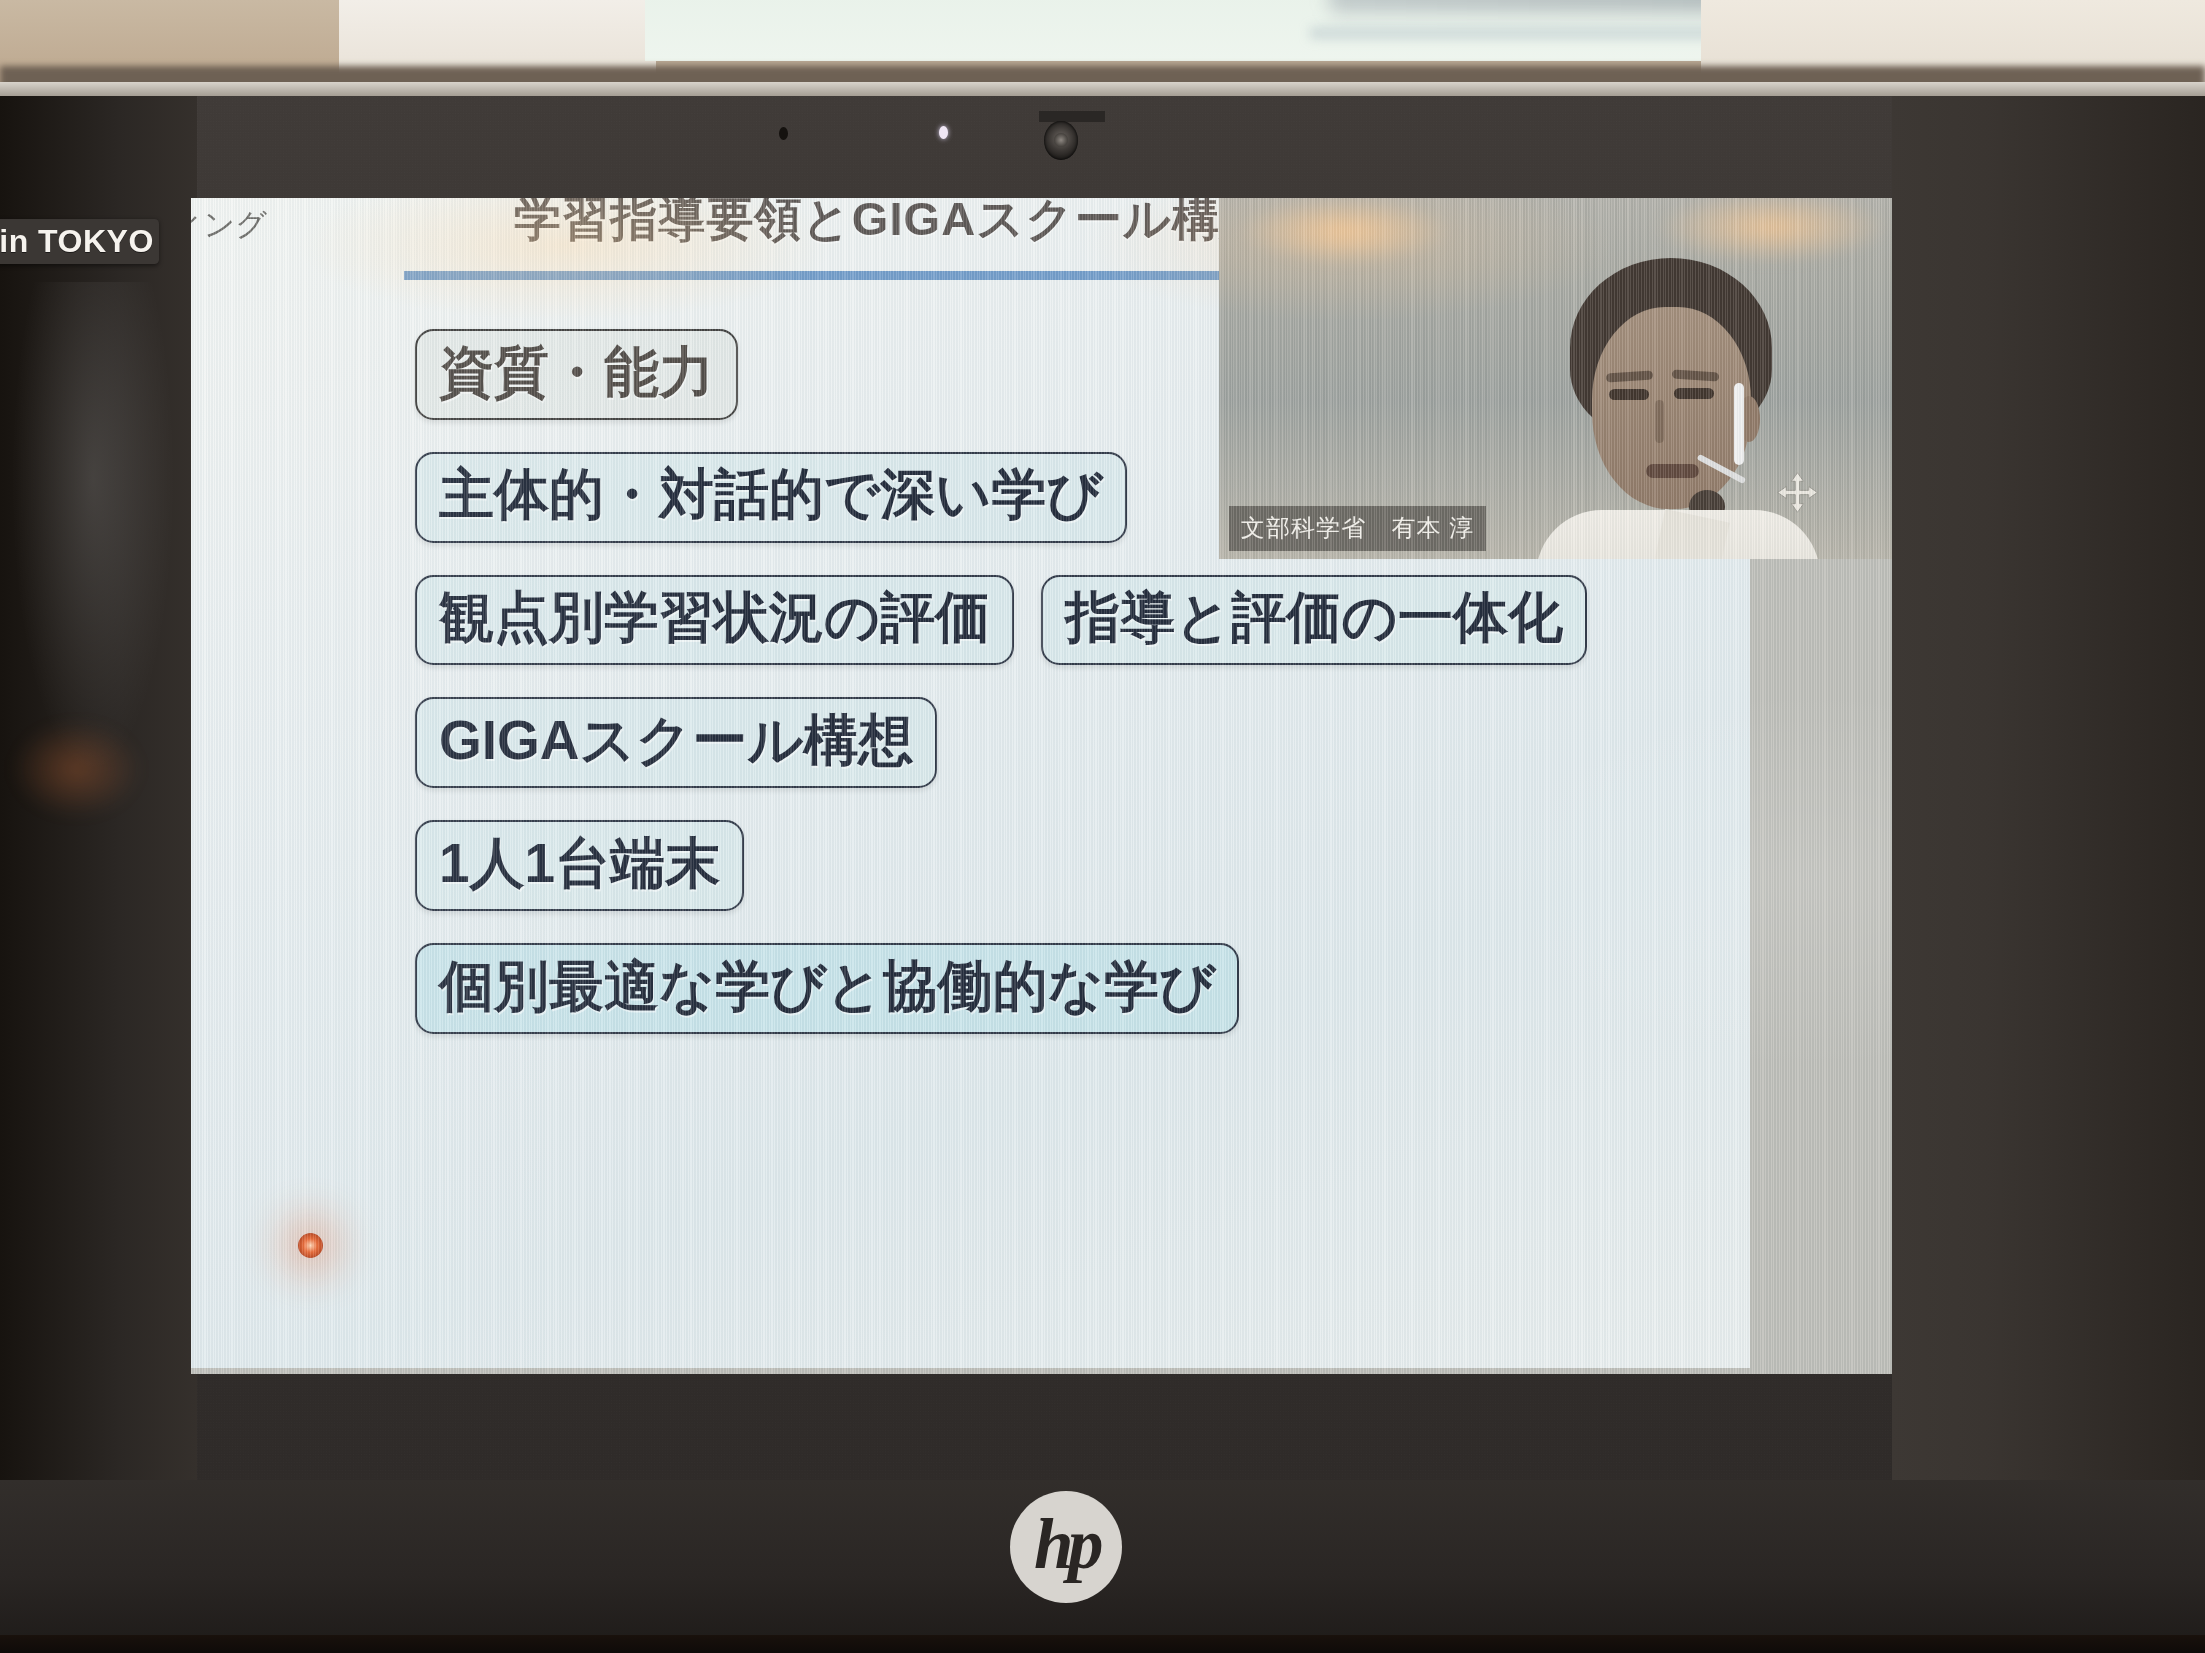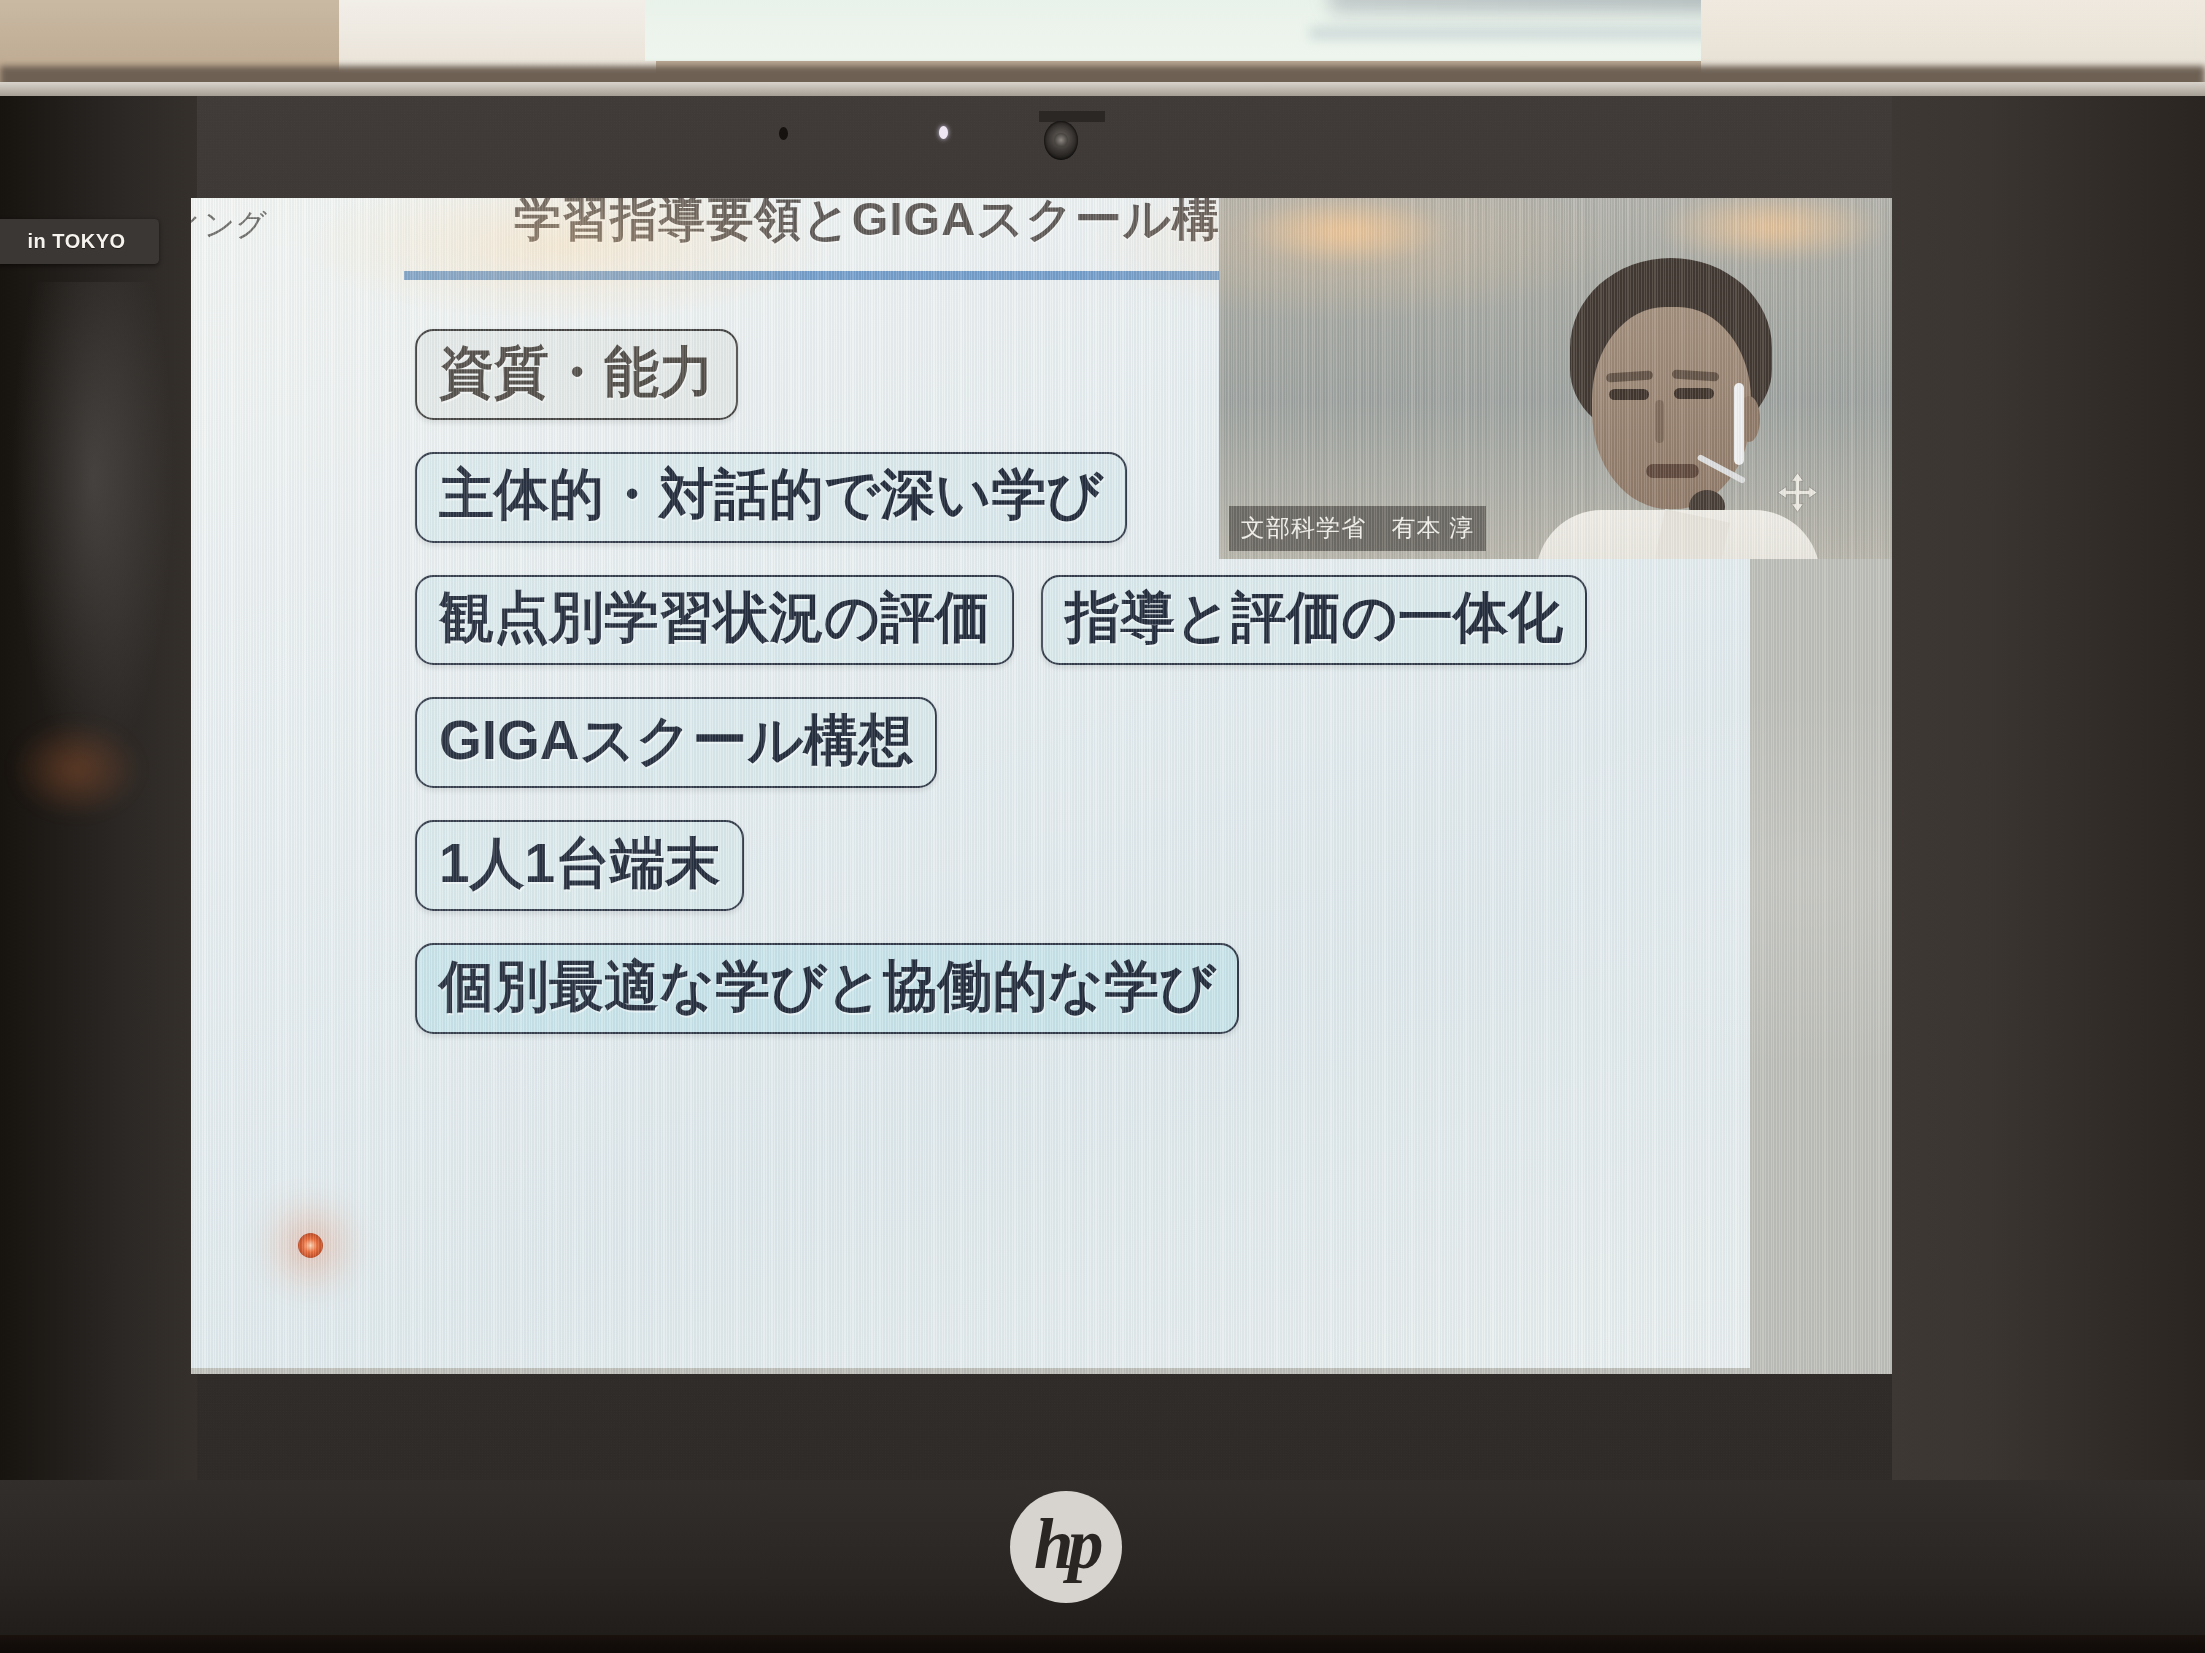--- a/index.html
+++ b/index.html
@@ -149,21 +149,21 @@
     background:linear-gradient(270deg,#2a2521 0%,#3a3531 70%,#3d3834 100%);}
   .lid-gloss{position:absolute;left:11px;top:186px;width:164px;height:492px;
     background:radial-gradient(ellipse at 50% 40%,rgba(255,255,255,.14),transparent 70%);}
   .lid-orange{position:absolute;left:11px;top:624px;width:131px;height:98px;
     background:radial-gradient(ellipse,rgba(230,120,60,.30),transparent 70%);filter:blur(7.7px);}
 
   
   .sticker{position:absolute;left:-5.5px;top:137px;width:164px;height:45px;
     background:#3b3734;border-radius:4.4px;display:flex;align-items:center;justify-content:center;
     box-shadow:0 1.6px 4.4px rgba(0,0,0,.45);}
-  .sticker span{color:#f6f3ee;font-weight:700;font-size:20px;letter-spacing:0.5px;
+  .sticker span{color:#f6f3ee;font-weight:700;font-size:32px;letter-spacing:0.5px;
     text-shadow:0 1.1px 0 rgba(0,0,0,.5);}
 
   
   .edge-text{position:absolute;left:-82px;top:5.5px;font-size:31px;color:#4c4a46;opacity:.85;
     white-space:nowrap;}
 </style>
 </head>
 <body>
 
 <div id="room">

